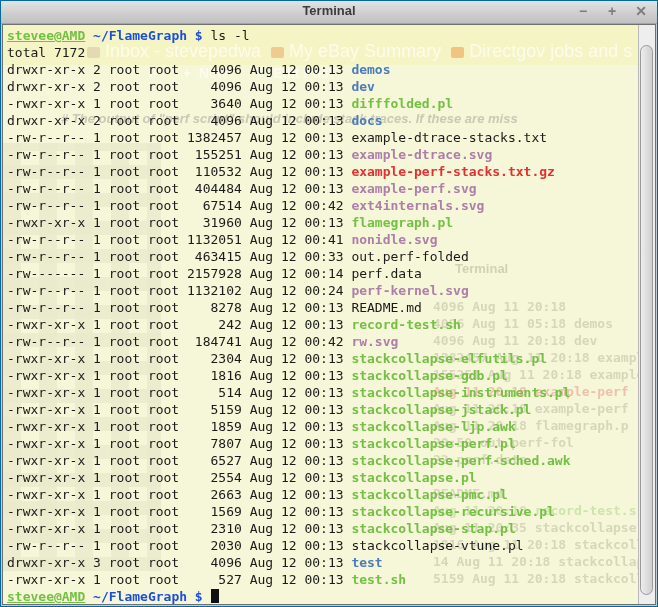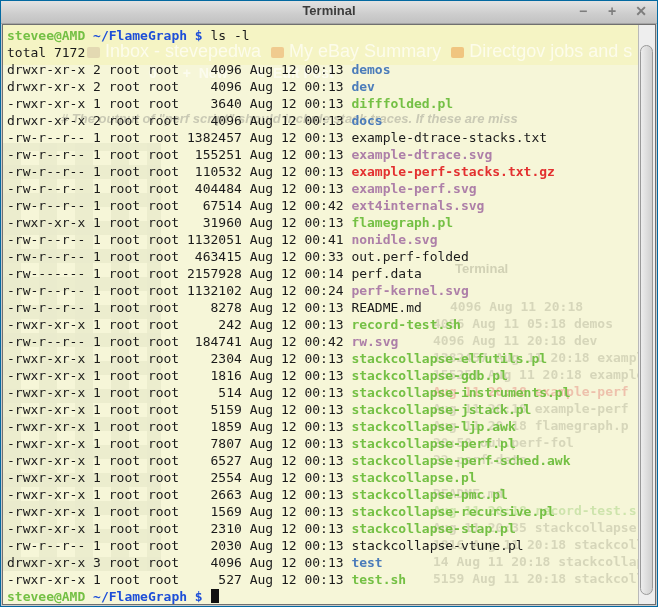--- a/index.html
+++ b/index.html
@@ -31,21 +31,21 @@
     color:rgba(105,105,105,.32);overflow:hidden;}
   .ghost-dircontents{top:180px;left:172px;font-size:13px;color:rgba(150,150,150,.35);}
   .ghost-termtitle{top:236px;left:452px;font-size:13px;font-weight:bold;color:rgba(135,135,110,.33);}
   .ghost-ls{font-family:"DejaVu Sans Mono",monospace;font-size:13px;left:430px;
     color:rgba(125,125,100,.26);font-weight:bold;}
   
   .term-lines{position:absolute;top:2px;left:4px;right:18px;
     font-family:"DejaVu Sans Mono","Liberation Mono",monospace;
     font-size:13px;line-height:17px;white-space:pre;color:#1a1a1a;}
   .line{height:17px;}
-  .c-green{color:#74c044;font-weight:bold;}
+  .c-green{color:#74c044;font-weight:bold;text-decoration:underline;}
   .c-blue{color:#1d4ed8;font-weight:bold;}
   .c-dir{color:#4b7cba;font-weight:bold;text-align:right;}
   .c-exec{color:#74c044;font-weight:bold;}
   .c-img{color:#ad7fa8;font-weight:bold;}
   .c-arch{color:#e33030;font-weight:bold;}
   .c-plain{color:#1a1a1a;}
   .cursor{display:inline-block;width:8px;height:14px;background:#111;vertical-align:-2px;}
   
   .scrollbar{position:absolute;top:0;right:0;bottom:0;width:16px;
     background:#eeeeee;border-left:1px solid #b9b9b9;}
@@ -68,21 +68,21 @@
 
   <div class="content">
     <div class="band-top"></div>
     <div class="mottle"></div>
 
     <div class="ghost ghost-tabs"><span><span class="tab-ico" style="background: rgba(210, 190, 160, 0.5);"></span>Inbox - stevepedwa</span><span><span class="tab-ico" style="background: rgba(235, 170, 100, 0.55);"></span>My eBay Summary</span><span><span class="tab-ico" style="background: rgba(235, 150, 60, 0.5);"></span>Directgov jobs and s</span><span><span class="tab-ico" style="background: rgba(204, 51, 51, 0.55);"></span>Steve Edwards - Yo</span></div>
     <div class="ghost ghost-admin"><span>0</span><span>+  New</span><span>✎  Edit Post</span></div>
     <div class="ghost ghost-italic"># The output of "perf script" should include stack traces. If these are miss</div>
     <div class="ghost ghost-termtitle">Terminal</div>
     <div id="ghost-old-listing">
-        <div class="ghost ghost-ls" style="top: 274px; color: rgba(125, 125, 100, 0.26); margin-left: 17px;">4096 Aug 11 20:18</div>
+        <div class="ghost ghost-ls" style="top: 274px; color: rgba(125, 125, 100, 0.26);">4096 Aug 11 20:18</div>
         <div class="ghost ghost-ls" style="top: 291px; color: rgba(125, 125, 100, 0.26);">4096 Aug 11 05:18 demos</div>
         <div class="ghost ghost-ls" style="top: 308px; color: rgba(125, 125, 100, 0.26);">4096 Aug 11 20:18 dev</div>
         <div class="ghost ghost-ls" style="top: 325px; color: rgba(125, 125, 100, 0.26);">1382457 Aug 11 20:18 example-dtra</div>
         <div class="ghost ghost-ls" style="top: 342px; color: rgba(125, 125, 100, 0.26);">155251 Aug 11 20:18 example-dtra</div>
         <div class="ghost ghost-ls" style="top: 359px; color: rgba(220, 70, 70, 0.3);">Aug 11 20:18 example-perf</div>
         <div class="ghost ghost-ls" style="top: 376px; color: rgba(125, 125, 100, 0.26);">Aug 11 20:18 example-perf</div>
         <div class="ghost ghost-ls" style="top: 393px; color: rgba(125, 125, 100, 0.26);">Aug 11 20:18 flamegraph.p</div>
         <div class="ghost ghost-ls" style="top: 410px; color: rgba(125, 125, 100, 0.26);">20:50 out.perf-fol</div>
         <div class="ghost ghost-ls" style="top: 427px; color: rgba(125, 125, 100, 0.26);">22 perf.data</div>
         <div class="ghost ghost-ls" style="top: 461px; color: rgba(125, 125, 100, 0.26);">README.md</div>

